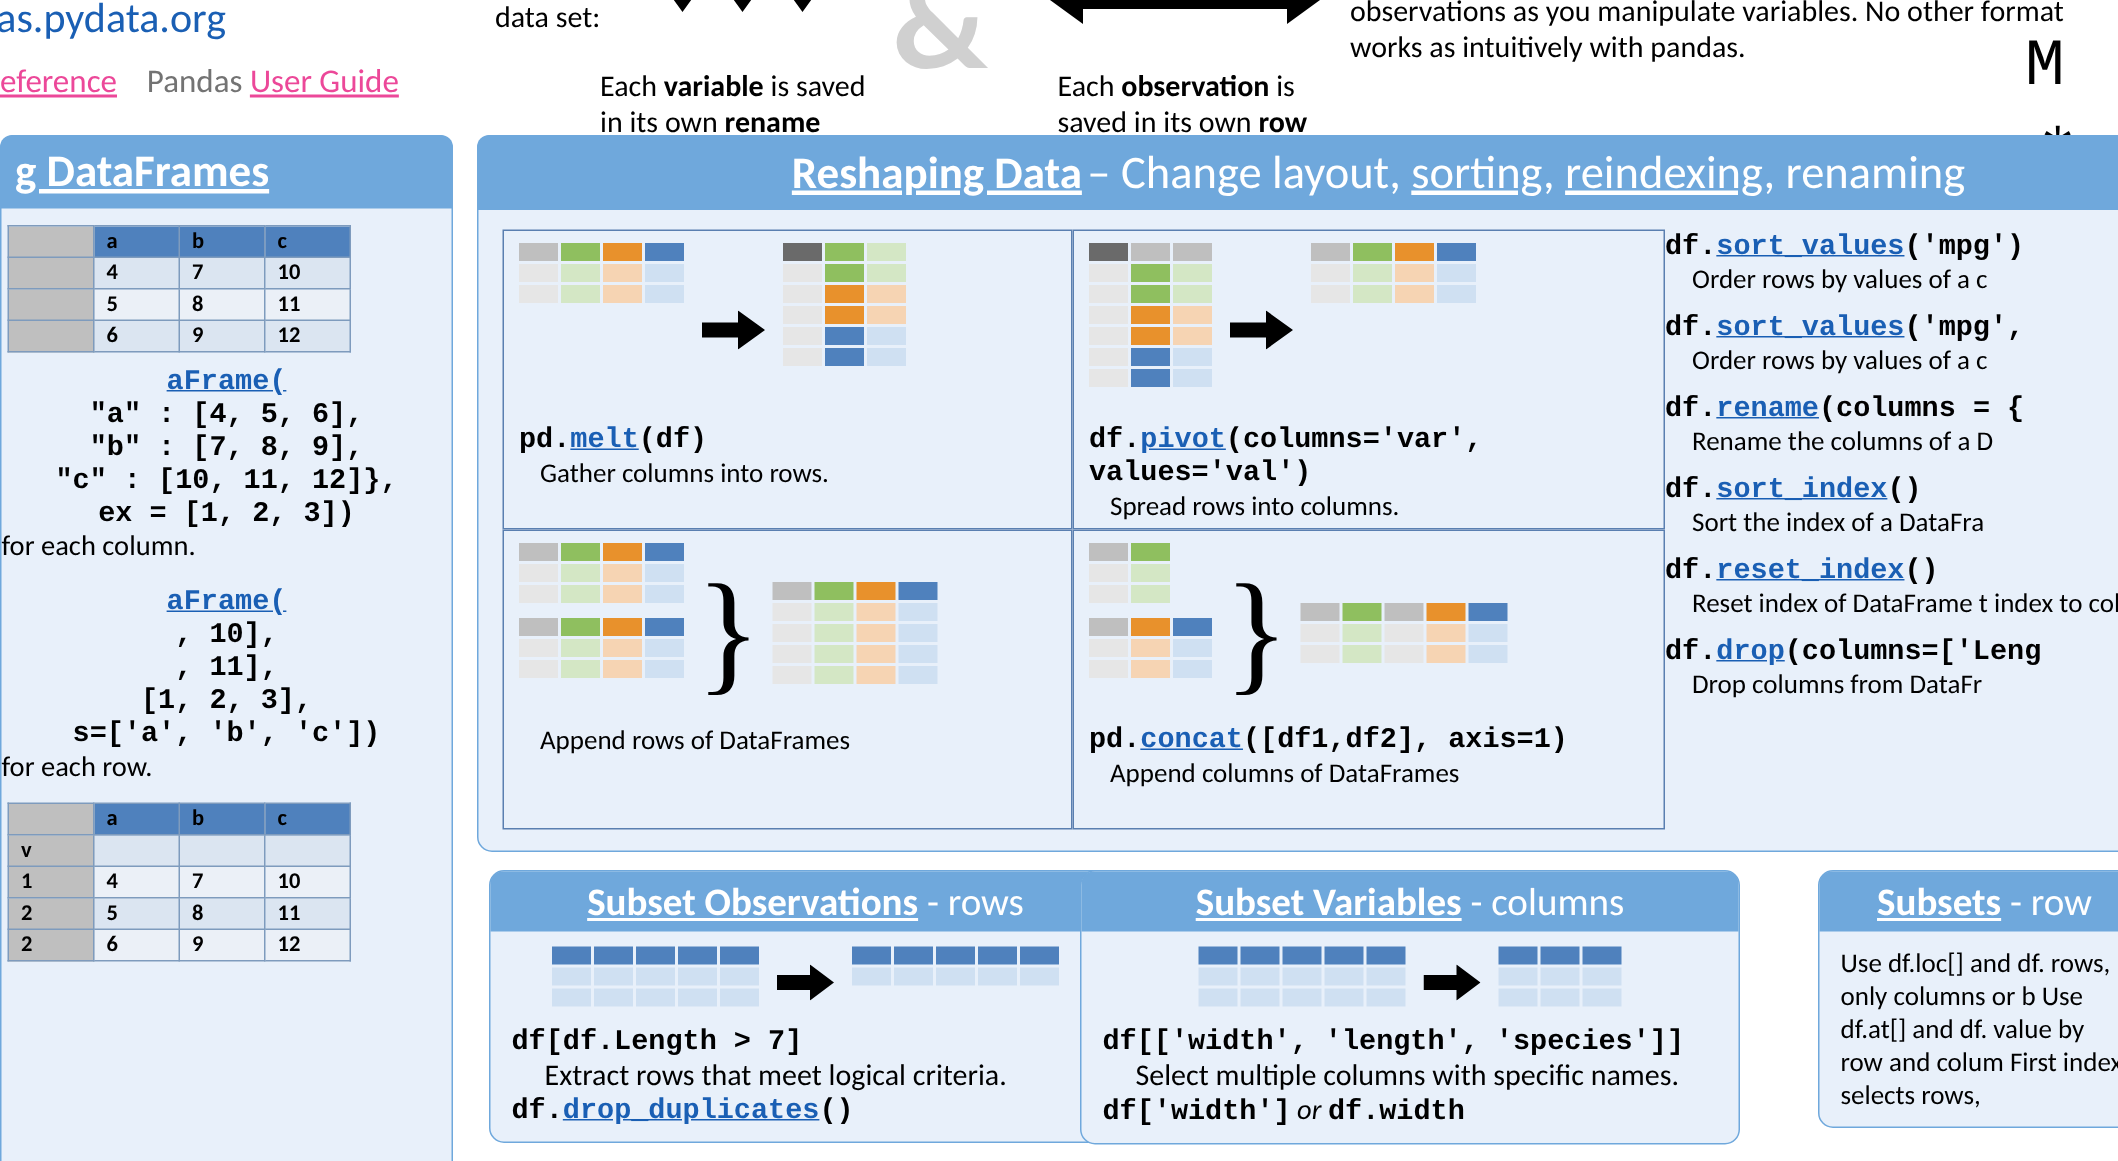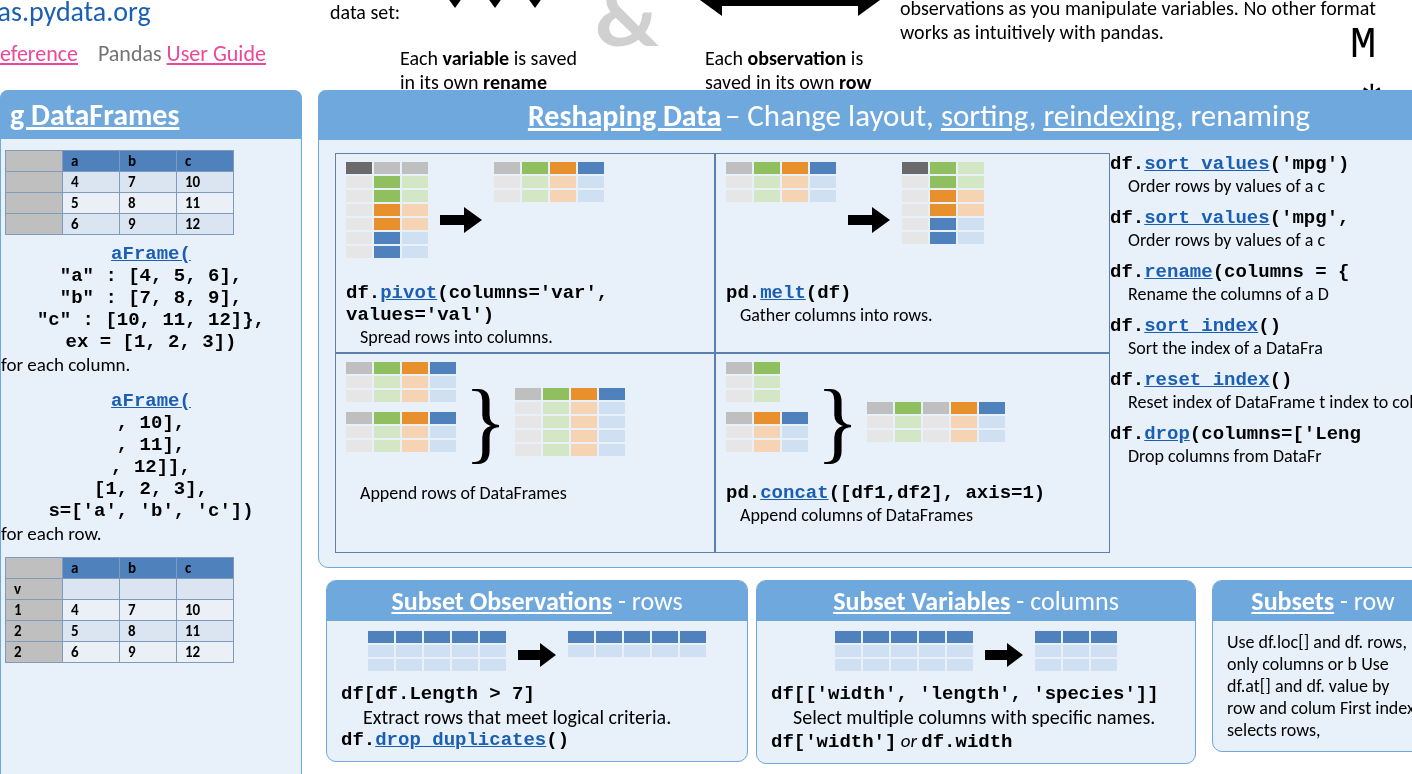--- a/index.html
+++ b/index.html
@@ -148,21 +148,20 @@
     <div class="line"><span class="fn">aFrame(</span></div>
     <div class="line">"a" : [4, 5, 6],</div>
     <div class="line">"b" : [7, 8, 9],</div>
     <div class="line">"c" : [10, 11, 12]},</div>
     <div class="line">ex = [1, 2, 3])</div>
     <div class="plain">for each column.</div>
     <div style="height:14px"></div>
     <div class="line"><span class="fn">aFrame(</span></div>
     <div class="line">, 10],</div>
     <div class="line">, 11],</div>
-    <div class="line">, 12]],</div>
     <div class="line">[1, 2, 3],</div>
     <div class="line">s=['a', 'b', 'c'])</div>
     <div class="plain">for each row.</div>
     <div style="height:10px"></div>
     <table class="mini" style="margin-left:4px">
       <tbody>
             <tr>
               <td class="idx"></td>
               <td class="hd">a</td>
               <td class="hd">b</td>
@@ -202,20 +201,70 @@
     <span class="hdr-text">Reshaping Data</span>
     <span class="sub">
       <span> – Change layout, </span><span class="u">sorting</span><span>, </span><span class="u">reindexing</span><span>, renaming</span>
     </span>
   </div>
   <div class="quad">
 
     <div class="cell">
       <div class="pict">
         <div>
+          <div class="g" style="grid-template-columns:repeat(4,26px)">
+            <div class="t gr"></div>
+                <div class="t gg"></div>
+                <div class="t or"></div>
+                <div class="t bl"></div>
+            <div class="t lgr"></div>
+                <div class="t lg"></div>
+                <div class="t lo"></div>
+                <div class="t lb"></div>
+            <div class="t lgr"></div>
+                <div class="t lg"></div>
+                <div class="t lo"></div>
+                <div class="t lb"></div>
+          </div>
+        </div>
+        <div class="arrow-r">
+          <svg width="42" height="26">
+                <path d="M0 8 h24 v-8 l18 13 l-18 13 v-8 h-24 z"></path>
+              </svg>
+        </div>
+        <div>
+          <div class="g" style="grid-template-columns:repeat(3,26px)">
+            <div class="t dg"></div>
+                <div class="t gg"></div>
+                <div class="t lg"></div>
+            <div class="t lgr"></div>
+                <div class="t gg"></div>
+                <div class="t lg"></div>
+            <div class="t lgr"></div>
+                <div class="t or"></div>
+                <div class="t lo"></div>
+            <div class="t lgr"></div>
+                <div class="t or"></div>
+                <div class="t lo"></div>
+            <div class="t lgr"></div>
+                <div class="t bl"></div>
+                <div class="t lb"></div>
+            <div class="t lgr"></div>
+                <div class="t bl"></div>
+                <div class="t lb"></div>
+          </div>
+        </div>
+      </div>
+      <span class="code"><span>pd.</span><span class="fn">melt</span><span>(df)</span></span>
+      <div class="desc">Gather columns into rows.</div>
+    </div>
+
+    <div class="cell">
+      <div class="pict">
+        <div>
           <div class="g" style="grid-template-columns:repeat(3,26px)">
             <div class="t dg"></div>
                 <div class="t gr"></div>
                 <div class="t gr"></div>
             <div class="t lgr"></div>
                 <div class="t gg"></div>
                 <div class="t lg"></div>
             <div class="t lgr"></div>
                 <div class="t gg"></div>
                 <div class="t lg"></div>
@@ -250,70 +299,20 @@
                 <div class="t lb"></div>
             <div class="t lgr"></div>
                 <div class="t lg"></div>
                 <div class="t lo"></div>
                 <div class="t lb"></div>
           </div>
         </div>
       </div>
       <span class="code"><span>df.</span><span class="fn">pivot</span><span>(columns='var', values='val')</span></span>
       <div class="desc">Spread rows into columns.</div>
-    </div>
-
-    <div class="cell">
-      <div class="pict">
-        <div>
-          <div class="g" style="grid-template-columns:repeat(4,26px)">
-            <div class="t gr"></div>
-                <div class="t gg"></div>
-                <div class="t or"></div>
-                <div class="t bl"></div>
-            <div class="t lgr"></div>
-                <div class="t lg"></div>
-                <div class="t lo"></div>
-                <div class="t lb"></div>
-            <div class="t lgr"></div>
-                <div class="t lg"></div>
-                <div class="t lo"></div>
-                <div class="t lb"></div>
-          </div>
-        </div>
-        <div class="arrow-r">
-          <svg width="42" height="26">
-                <path d="M0 8 h24 v-8 l18 13 l-18 13 v-8 h-24 z"></path>
-              </svg>
-        </div>
-        <div>
-          <div class="g" style="grid-template-columns:repeat(3,26px)">
-            <div class="t dg"></div>
-                <div class="t gg"></div>
-                <div class="t lg"></div>
-            <div class="t lgr"></div>
-                <div class="t gg"></div>
-                <div class="t lg"></div>
-            <div class="t lgr"></div>
-                <div class="t or"></div>
-                <div class="t lo"></div>
-            <div class="t lgr"></div>
-                <div class="t or"></div>
-                <div class="t lo"></div>
-            <div class="t lgr"></div>
-                <div class="t bl"></div>
-                <div class="t lb"></div>
-            <div class="t lgr"></div>
-                <div class="t bl"></div>
-                <div class="t lb"></div>
-          </div>
-        </div>
-      </div>
-      <span class="code"><span>pd.</span><span class="fn">melt</span><span>(df)</span></span>
-      <div class="desc">Gather columns into rows.</div>
     </div>
 
     <div class="cellR fnlist">
       <span class="code"><span>df.</span><span class="fn">sort_values</span><span>('mpg')</span></span>
       <div class="desc">Order rows by values of a c</div>
       <span class="code"><span>df.</span><span class="fn">sort_values</span><span>('mpg',</span></span>
       <div class="desc">Order rows by values of a c</div>
       <span class="code"><span>df.</span><span class="fn">rename</span><span>(columns = {</span></span>
       <div class="desc">Rename the columns of a D</div>
       <span class="code"><span>df.</span><span class="fn">sort_index</span><span>()</span></span>
@@ -477,21 +476,21 @@
         </div>
             </div>
       </div>
       <div class="code">df[df.Length &gt; 7]</div>
       <div class="desc">Extract rows that meet logical criteria.</div>
       <div class="code"><span>df.</span><span class="fn">drop_duplicates</span><span>()</span></div>
     </div>
   </div>
 </div>
 
-<div class="bot" style="left:756px">
+<div class="bot" style="left:720px">
   <div class="bot-card" style="width:438px">
     <div class="bot-hdr"><b class="u">Subset Variables</b><span> - columns</span></div>
     <div class="bot-body">
       <div class="pict" style="height:52px;justify-content:center">
         <div>
               <div class="g" style="grid-template-columns:repeat(5,26px)">
           <div class="t bl"></div>
                 <div class="t bl"></div>
                 <div class="t bl"></div>
                 <div class="t bl"></div>

